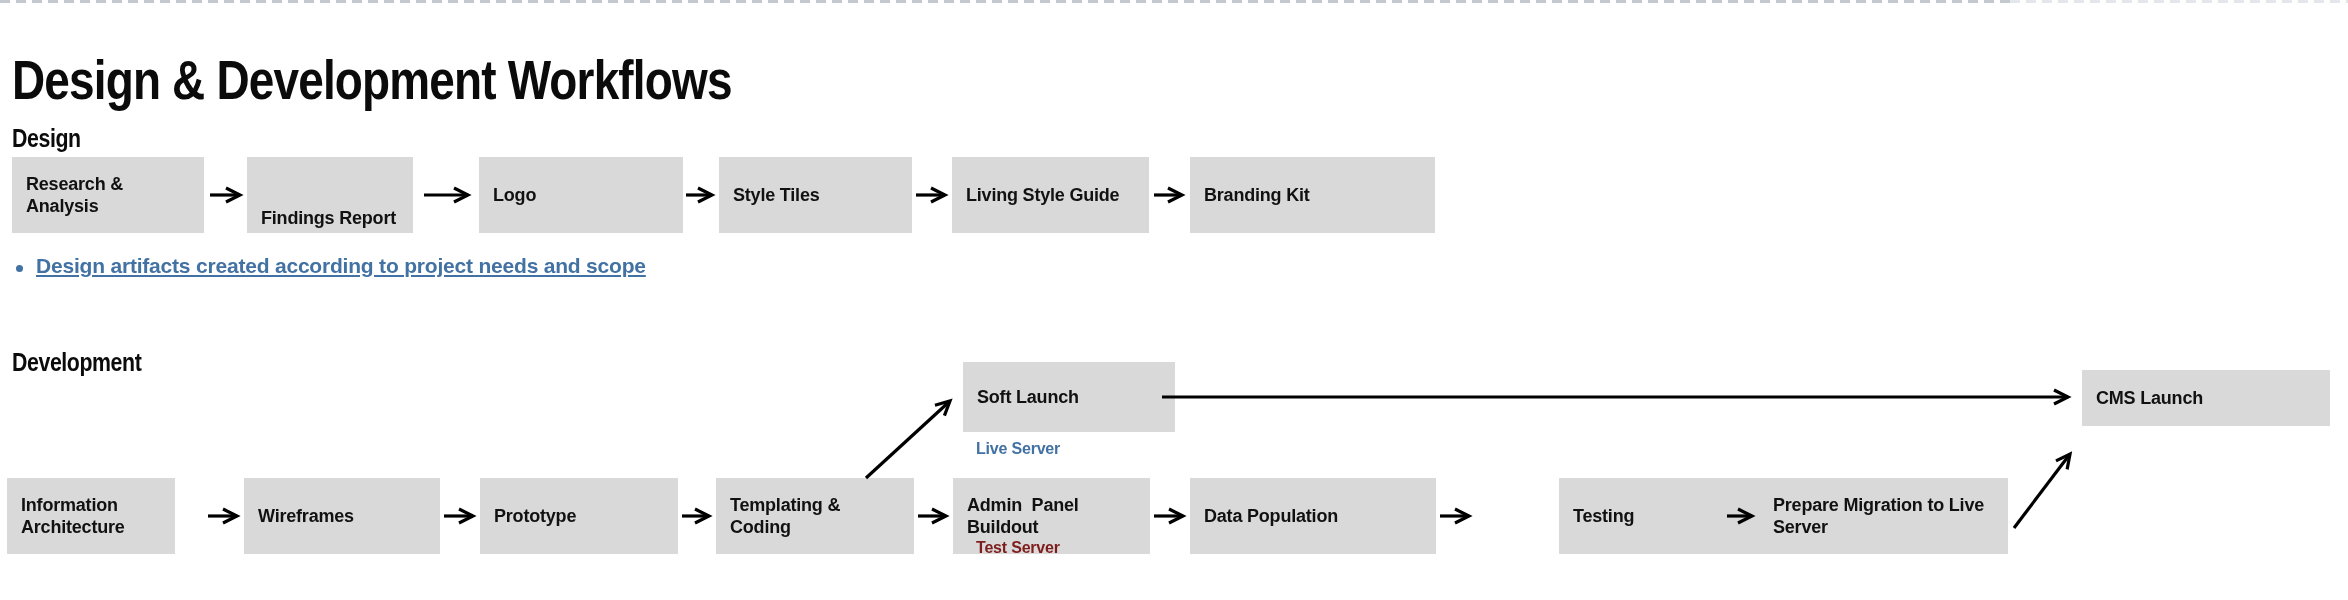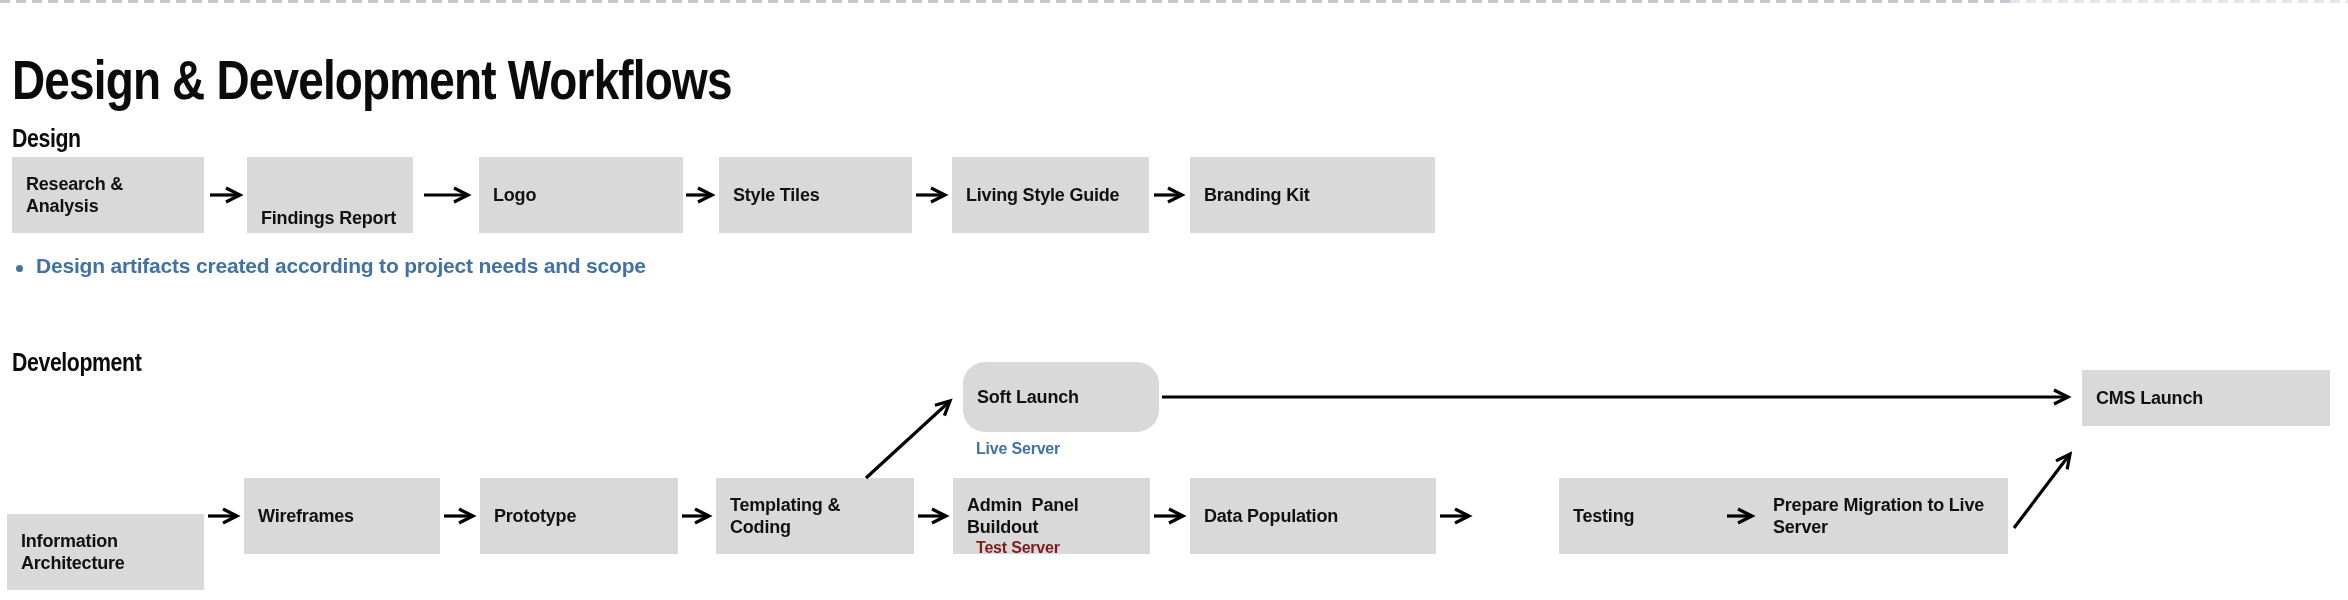--- a/index.html
+++ b/index.html
@@ -38,21 +38,21 @@
     font-size:18px;font-weight:bold;line-height:1.25;letter-spacing:-0.2px;
     color:#111;white-space:pre-wrap;
   }
   .box.launch{height:70px;}
   .box.cms{height:56px;align-items:center;}
   .bullet-dot{
     position:absolute;width:7px;height:7px;border-radius:50%;
   }
   .note{
     position:absolute;
-    font-size:21px;font-weight:bold;letter-spacing:-0.2px;white-space:nowrap;
+    font-size:21px;font-weight:bold;letter-spacing:-0.2px;white-space:nowrap;text-decoration:underline;
   }
   .srv{
     position:absolute;
     font-size:16px;font-weight:bold;letter-spacing:-0.2px;white-space:nowrap;
   }
   svg.arrows{position:absolute;left:0;top:0;pointer-events:none;}
 </style>
 </head>
 <body>
 
@@ -80,29 +80,29 @@
   </div>
 <div class="box" style="left:1190px;top:157px;width:245px;">
     <span class="lbl">Branding Kit</span>
   </div>
 
 <span class="bullet-dot" style="left:16px;top:265px;background:#4271a3;"></span>
 <div class="note" style="left:36px;top:254px;color:#4271a3;">Design artifacts created according to project needs and scope</div>
 
 <h2 class="hdg" style="top:327px;"><span class="squeeze">Development</span></h2>
 
-<div class="box launch" style="left:963px;top:362px;width:196px;border-radius:22px;">
+<div class="box launch" style="left:963px;top:362px;width:212px;">
     <span class="lbl">Soft Launch</span>
   </div>
 <div class="box cms" style="left:2082px;top:370px;width:248px;">
     <span class="lbl">CMS Launch</span>
   </div>
 <div class="srv" style="left:976px;top:440px;color:#4271a3;">Live Server</div>
 
-<div class="box" style="left:7px;top:478px;width:197px;margin-top:36px;">
+<div class="box" style="left:7px;top:478px;width:168px;">
     <span class="lbl">Information Architecture</span>
   </div>
 <div class="box" style="left:244px;top:478px;width:196px;">
     <span class="lbl">Wireframes</span>
   </div>
 <div class="box" style="left:480px;top:478px;width:198px;">
     <span class="lbl">Prototype</span>
   </div>
 <div class="box" style="left:716px;top:478px;width:198px;">
     <span class="lbl">Templating &amp; Coding</span>

